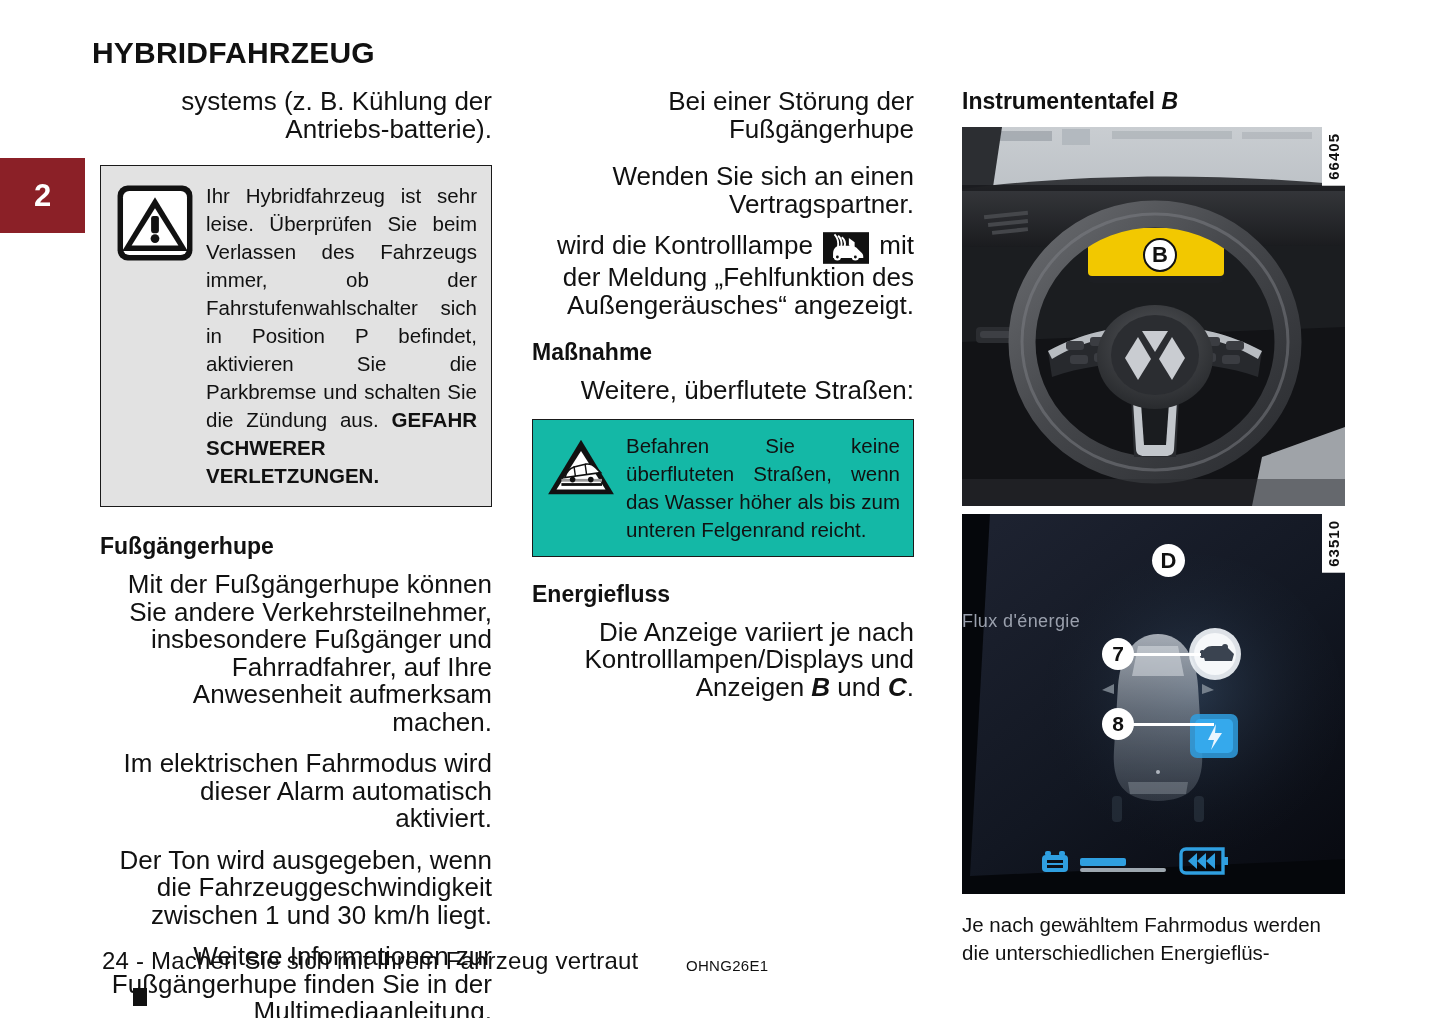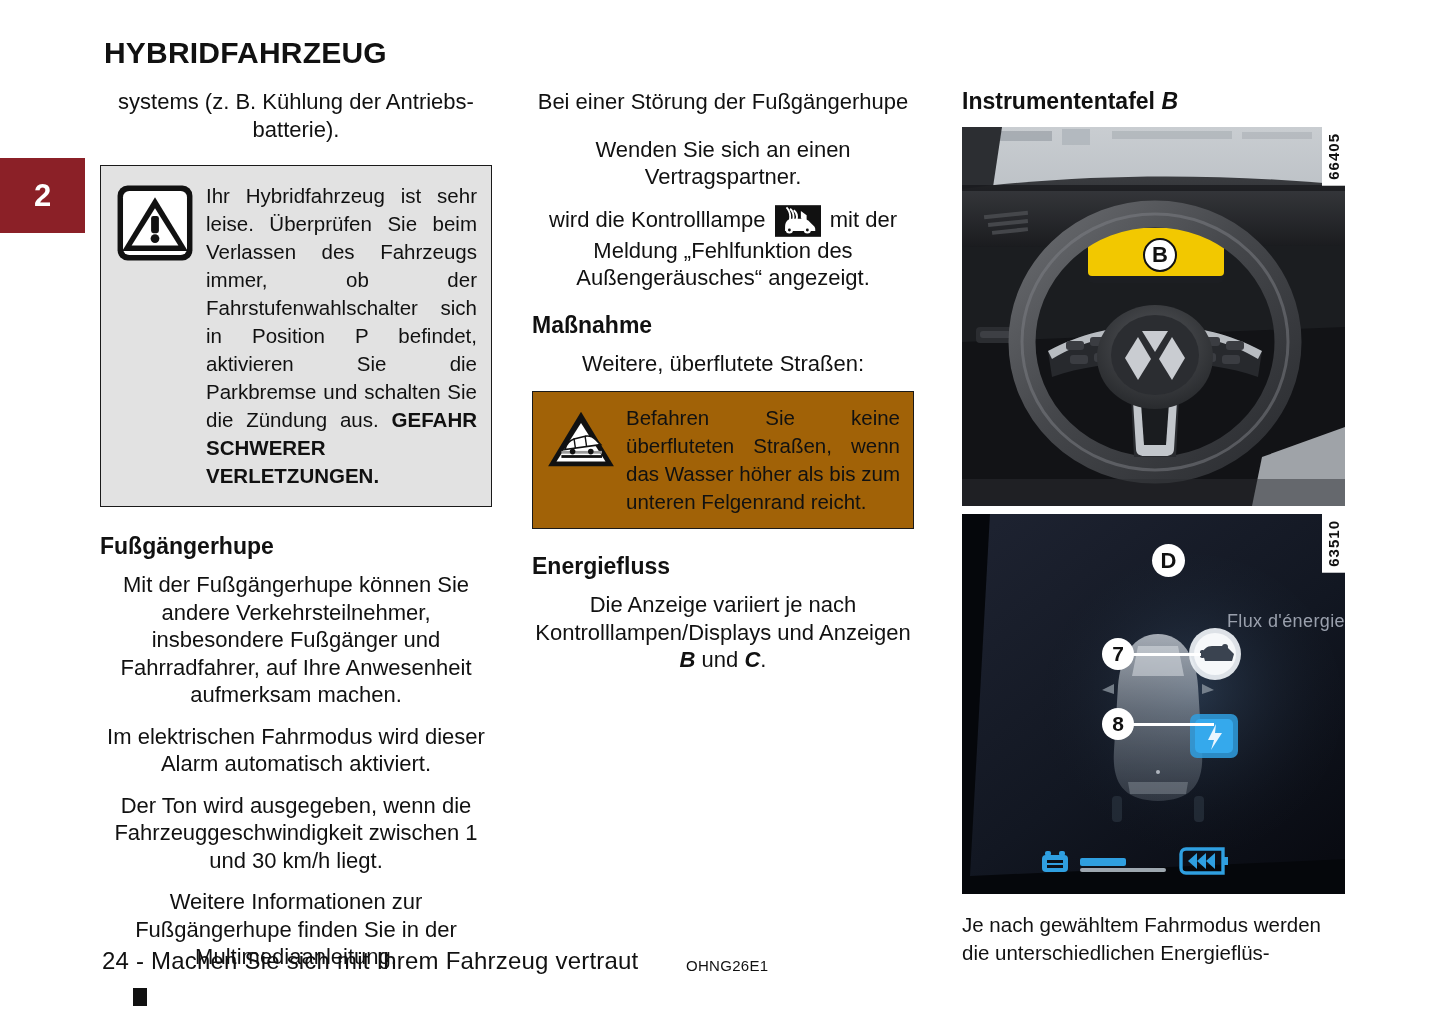--- a/index.html
+++ b/index.html
@@ -18,50 +18,50 @@
     width:85px; height:75px;
     background:#8b2027;
     display:flex; align-items:center; justify-content:center;
   }
   .chapter-tab span{
     color:#fff; font-size:31px; font-weight:bold; line-height:1;
   }
 
   
   .page-title{
-    position:absolute; left:104px; top:36px;
+    position:absolute; left:92px; top:36px;
     font-size:30px; font-weight:bold; letter-spacing:0.2px;
   }
 
   
   .col{ position:absolute; top:88px; }
   .col-left { left:100px;  width:392px; }
   .col-mid  { left:532px;  width:382px; }
   .col-right{ left:962px;  width:383px; }
 
   p.body, .body{
-    font-size:22px; line-height:27.5px;
+    font-size:26px; line-height:27.5px;
     margin-bottom:14px;
-    text-align:center;
+    text-align:right;
   }
 
   h2.sub{
     font-size:23px; font-weight:bold;
     margin-top:20px; margin-bottom:11px;
   }
   h2.sub.first{ margin-top:0; }
 
   
   .warn-box{
     border:1.5px solid #1a1a1a;
     background:#e2e2e2;
     padding:16px 14px 16px 15px;
     margin:22px 0 26px 0;
   }
-  .warn-box.plain{ background:#a16207; padding:12px 13px 12px 13px; }
+  .warn-box.plain{ background:#14b8a6; padding:12px 13px 12px 13px; }
   .warn-text{
     font-size:20.5px; line-height:28px;
     text-align:justify;
     text-align-last:left;
   }
   .warn-text b{ font-weight:bold; }
 
   .warn-icon-float{
     float:left; margin:2px 12px 2px 0;
     width:78px; height:78px;
@@ -109,21 +109,21 @@
   }
   .callout.plain{ font-style:normal; }
 
   .leader{
     position:absolute; height:3px; background:#fff; z-index:5;
   }
 
   
   .flux-label{
     position:absolute; left:0; right:0; top:97px;
-    text-align:right; color:#9aa0ad;
+    text-align:left; color:#9aa0ad;
     font-size:18px; letter-spacing:0.4px;
     z-index:4;
   }
 
   
   .fig-caption{
     margin-top:17px; font-size:20.5px; line-height:27.5px;
   }
 
   

